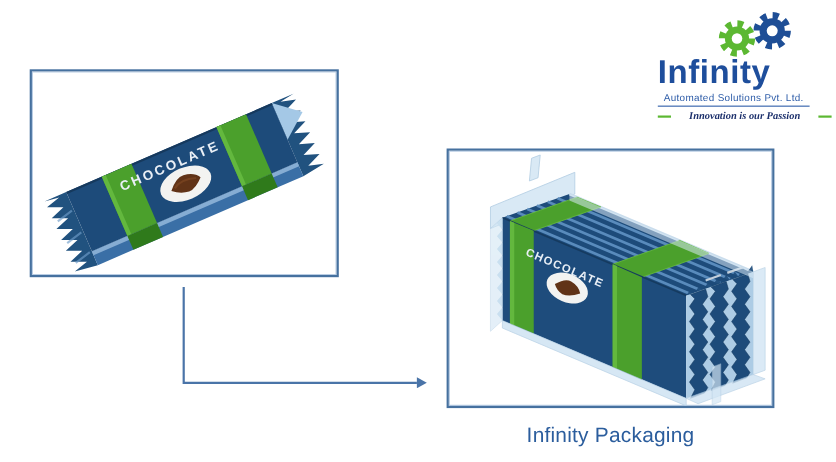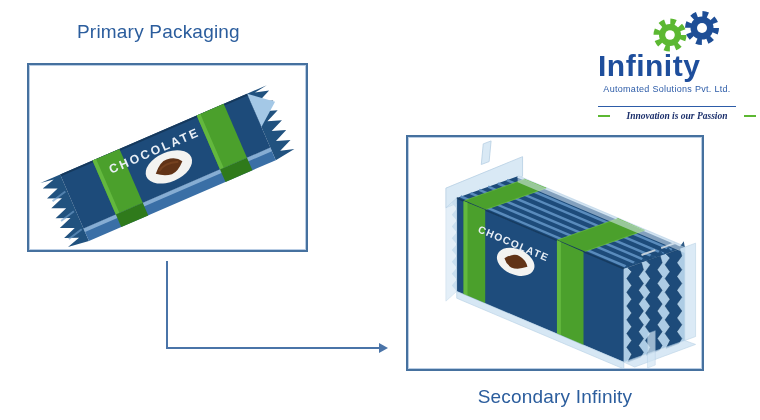--- a/index.html
+++ b/index.html
@@ -17,34 +17,33 @@
     box-shadow:inset 0 0 0 1px #b9cde4;box-sizing:border-box;
   }
   .primary-box{left:27px;top:63px;width:281px;height:189px;}
   .secondary-box{left:406px;top:135px;width:298px;height:236px;}
   .pkg-box svg{display:block;width:100%;height:100%;}
   .flow-arrow{position:absolute;left:158px;top:252px;width:236px;height:104px;}
   
   .logo{position:absolute;left:598px;top:5px;width:158px;display:flex;flex-direction:column;}
   .logo-gears{width:158px;height:50px;}
   .logo-brand{color:#1e4e9c;font-size:30px;font-weight:bold;line-height:1;margin-top:-4px;letter-spacing:.5px;}
-  .logo-subtitle{color:#2d5ca8;font-size:9px;letter-spacing:.3px;margin-top:3px;padding-bottom:12px;
+  .logo-subtitle{color:#2d5ca8;font-size:9px;letter-spacing:.3px;margin-top:3px;padding-bottom:2px;
     border-bottom:1px solid #2d5ca8;width:138px;text-align:center;}
   .logo-tagline-row{display:flex;align-items:center;gap:16px;margin-top:4px;}
   .tagline-dash{width:15px;height:2px;background:#5cb832;}
   .logo-tagline{color:#1b2f6b;font-size:9.5px;font-weight:bold;font-style:italic;
     font-family:"Liberation Serif",serif;white-space:nowrap;}
   svg text{font-family:"Liberation Sans",sans-serif;}
 </style>
 </head>
 <body>
 
 <div class="canvas">
 
-  <div class="pkg-label primary-label">Primary Packaging</div>
 
   <div class="pkg-box primary-box">
     <svg viewBox="0 0 281 189">
       <g transform="translate(139,100) rotate(-23.4)">
 
         <polygon fill="#21527f" points="-104,-32 -104,42 -126,39 -112,35 -126,29 -112,24 -126,18 -112,13 -126,7 -112,2 -126,-4 -112,-9 -126,-15 -112,-20 -126,-26 -112,-30 -126,-32"></polygon>
         <path d="M -122,32 L -106,28 M -122,12 L -106,8 M -122,-10 L -106,-14" stroke="#6f9dc9" stroke-width="2" opacity="0.65" fill="none"></path>
 
         <polygon fill="#21527f" points="104,-32 104,42 126,39 112,35 126,29 112,24 126,18 112,13 126,7 112,2 126,-4 112,-9 126,-15 112,-20 126,-26 112,-30 126,-32"></polygon>
         <polygon points="104,-32 127,-13 104,5" fill="#a4c8e6"></polygon>
@@ -151,15 +150,15 @@
 
         <polygon points="49,157 219,229 219,236 49,164" fill="#cfe3f3" opacity="0.85" stroke="#a8c6de" stroke-width="0.6"></polygon>
         <polygon points="219,229 281,207 292,211 230,234" fill="#cfe3f3" opacity="0.8" stroke="#a8c6de" stroke-width="0.6"></polygon>
         <polygon points="281,112 292,108 292,203 281,207" fill="#d3e6f4" opacity="0.8" stroke="#a8c6de" stroke-width="0.6"></polygon>
         <polygon points="243,200 251,197 251,232 243,235" fill="#d3e6f4" opacity="0.7" stroke="#a8c6de" stroke-width="0.5"></polygon>
         <polygon points="111,40 281,112 281,118 111,46" fill="#d8e9f6" opacity="0.55"></polygon>
       </g>
     </svg>
   </div>
 
-  <div class="pkg-label secondary-label">Secondary Infinity</div>
+  <div class="pkg-label secondary-label">Infinity Packaging</div>
 
 </div>
 
 </body></html>

